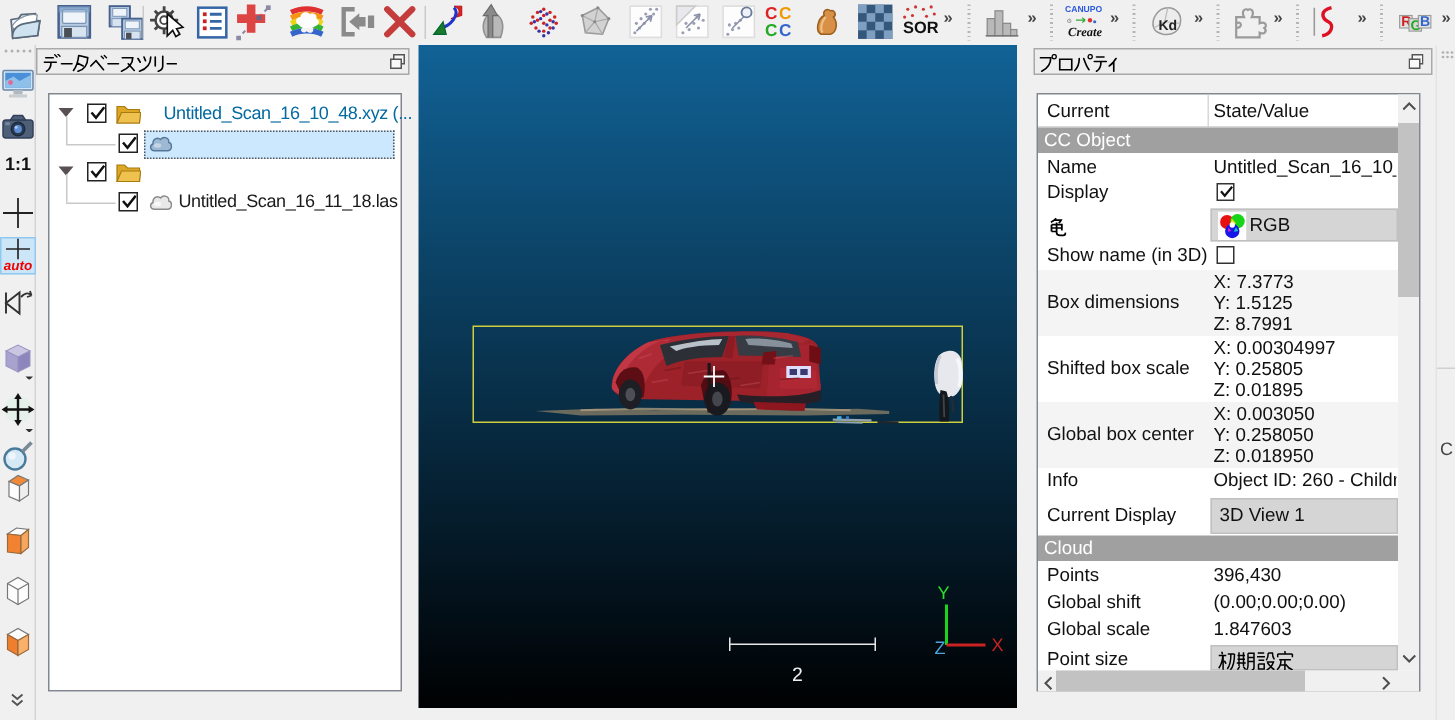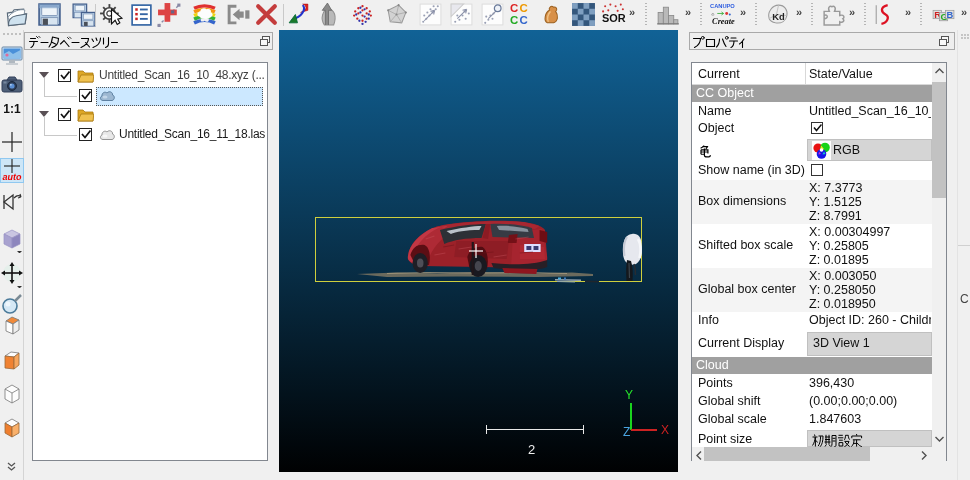--- a/index.html
+++ b/index.html
@@ -467,21 +467,21 @@
         <path d="M1 1 L11 1 L6 7 Z" fill="#595055"></path>
       </svg>
     <div class="abs" style="left:25px;top:6px;width:13px;height:13px;border:1.5px solid #222;background:#fff"></div>
     <svg class="abs" style="left:27px;top:8px" width="10" height="9" viewBox="0 0 10 9">
         <path d="M1 4 L4 7.5 L9.5 0.5" fill="none" stroke="#111" stroke-width="1.7"></path>
       </svg>
     <svg class="abs" style="left:44px;top:5px" width="17" height="15" viewBox="0 0 17 15">
         <path d="M1 3 L6 3 L8 5 L16 5 L16 14 L1 14 Z" fill="#dda726" stroke="#a97a10" stroke-width="0.8"></path>
         <path d="M1 14 L4 7 L16.8 7 L16 14 Z" fill="#efc14f" stroke="#a97a10" stroke-width="0.8"></path>
       </svg>
-    <div class="abs" style="left:66px;top:5px;font:12px 'Liberation Sans';color:#404040;white-space:nowrap;letter-spacing:-0.25px">Untitled_Scan_16_10_48.xyz (...</div>
+    <div class="abs" style="left:76px;top:5px;font:12px 'Liberation Sans';color:#0369a1;white-space:nowrap;letter-spacing:-0.25px">Untitled_Scan_16_10_48.xyz (...</div>
 
     <div class="abs" style="left:63px;top:24px;width:167px;height:19px;background:#cce8ff;border:1px dotted #555"></div>
     <div class="abs" style="left:11px;top:15px;width:1px;height:18px;background:#c8c8c8"></div>
     <div class="abs" style="left:11px;top:33px;width:33px;height:1px;background:#c8c8c8"></div>
     <div class="abs" style="left:46px;top:26px;width:13px;height:13px;border:1.5px solid #222;background:#fff"></div>
     <svg class="abs" style="left:48px;top:28px" width="10" height="9" viewBox="0 0 10 9">
         <path d="M1 4 L4 7.5 L9.5 0.5" fill="none" stroke="#111" stroke-width="1.7"></path>
       </svg>
     <svg class="abs" style="left:66px;top:27px" width="16" height="12" viewBox="0 0 16 12">
         <path d="M4 10.5 C1 10.5 0.5 7 3 6 C2.5 3 6 1 8 3 C10 0.5 14 2 13.5 5 C16 5.5 16 10 13 10.5 Z" fill="#9db8d2" stroke="#55789a" stroke-width="0.9"></path>
@@ -629,21 +629,21 @@
   <div class="abs" style="left:13px;top:32px;width:256px;height:399px;background:#fff;border:1px solid #82878f;font:12.5px 'Liberation Sans';color:#111">
     <div class="abs" style="left:113px;top:0px;width:1px;height:21px;background:#d8d8d8"></div>
     <div class="abs" style="left:0;top:21px;width:254px;height:1px;background:#d8d8d8"></div>
     <div class="abs" style="left:6px;top:4px">Current</div>
     <div class="abs" style="left:117px;top:4px">State/Value</div>
     <div class="abs" style="left:0;top:22px;width:254px;height:17px;background:#a0a0a0;color:#fff">
         <span style="position:absolute;left:4px;top:1px">CC Object</span>
       </div>
     <div class="abs" style="left:6px;top:41px">Name</div>
       <div class="abs" style="left:117px;top:41px;width:122px;overflow:hidden;white-space:nowrap">Untitled_Scan_16_10_48</div>
-    <div class="abs" style="left:6px;top:58px">Object</div>
+    <div class="abs" style="left:6px;top:58px">Display</div>
     <div class="abs" style="left:119px;top:59px;width:12px;height:12px;border:1.4px solid #333;background:#fff"></div>
     <svg class="abs" style="left:121px;top:61px" width="9" height="8" viewBox="0 0 9 8">
         <path d="M1 3.5 L3.5 6.5 L8.5 0.5" fill="none" stroke="#111" stroke-width="1.5"></path>
       </svg>
 
     <svg class="abs" style="left:6px;top:82px" width="13" height="13" viewBox="0 0 13 13">
       <g stroke="#000" stroke-width="1.2" fill="none">
           <path d="M6.2 0.6 C5.2 1.6 4 2.5 2.6 3.2"></path>
           <path d="M4.6 1.7 L9.4 1.7 C9 2.5 8.4 3.2 7.8 3.7"></path>
           <path d="M3 4.8 L3 9.3 M3 4.8 L9.9 4.8 L9.9 8.6"></path>

